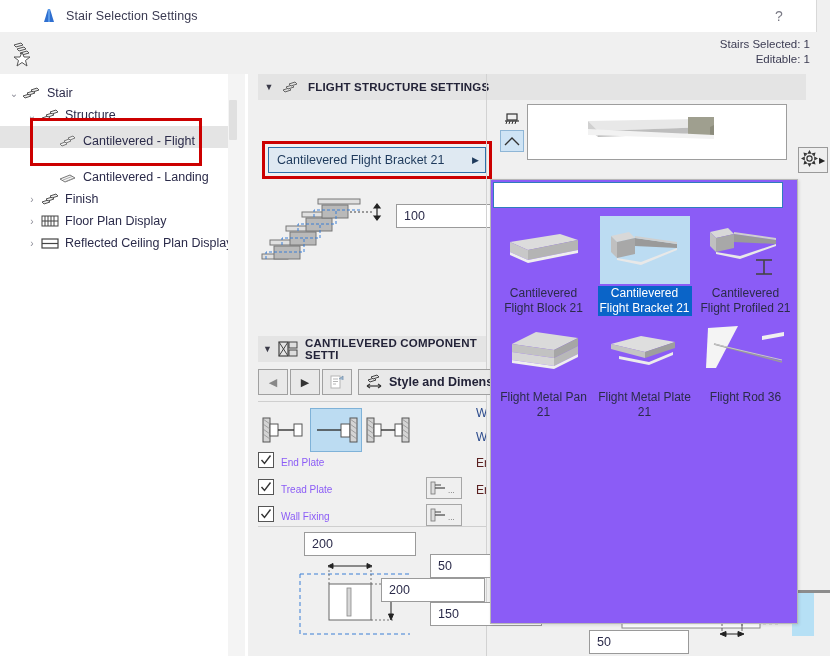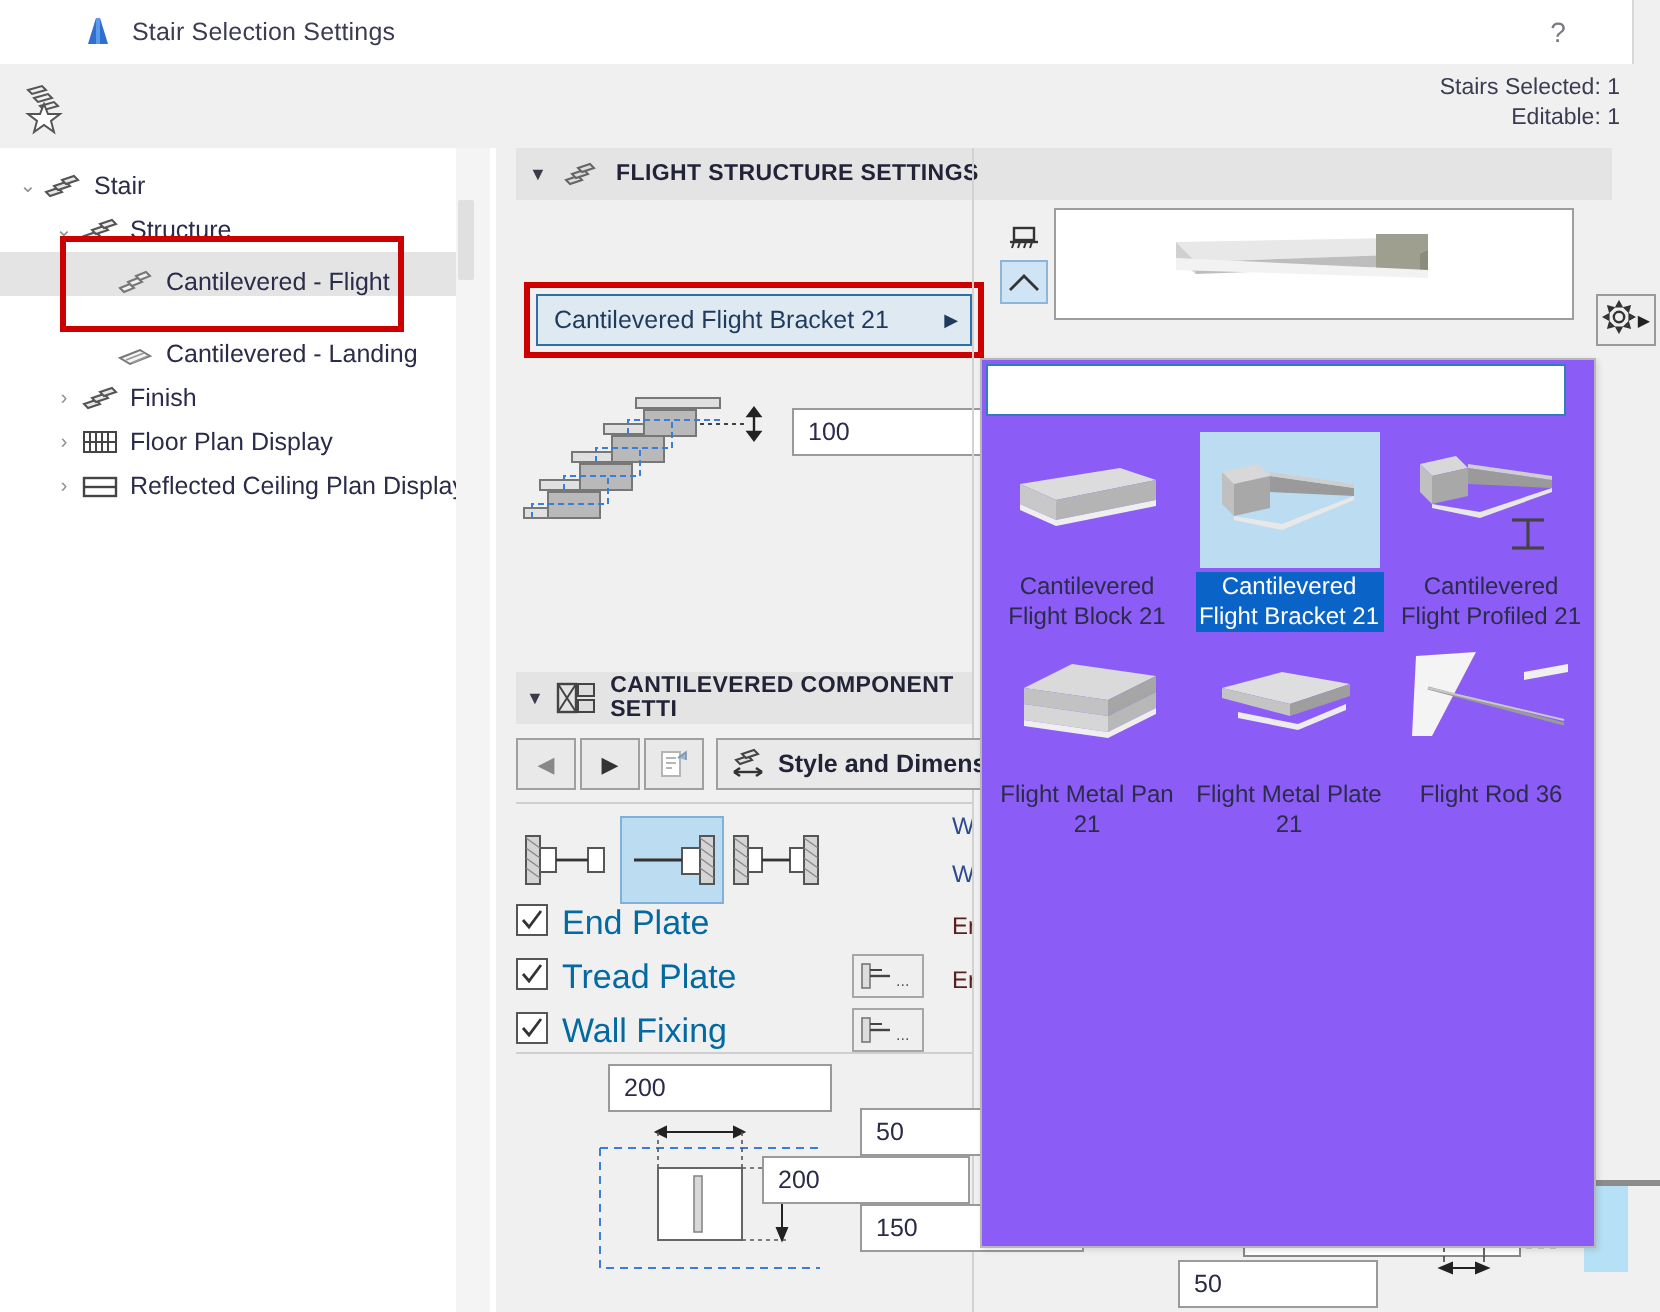--- a/index.html
+++ b/index.html
@@ -246,22 +246,22 @@
     height: 26px; border: 1px solid #a0a0a0; background: #e9e9e9;
     box-sizing: border-box; display: flex; align-items: center;
     padding: 0 8px 0 6px; margin-left: 4px;
     font-size: 12.5px; font-weight: bold; color: #232338;
     white-space: nowrap; overflow: hidden;
   }
 
   .hsep { position: absolute; height: 1px; background: #cfcfcf; }
 
   .chk-row {
-    position: absolute; display: flex; align-items: flex-start;
-    font-size: 17px; color: #0369a1;
+    position: absolute; display: flex; align-items: flex-end;
+    font-size: 10px; color: #8b5cf6;
   }
   .chk {
     width: 14px; height: 14px; border: 1px solid #555; background: #fff;
     margin-right: 7px; position: relative; flex: 0 0 14px;
   }
   .chk svg { position: absolute; left: 1px; top: 1px; }
   .mini-btn {
     position: absolute; width: 36px; height: 22px;
     border: 1px solid #a6a6a6; background: #efefef; box-sizing: border-box;
     display: flex; align-items: center; justify-content: center;

